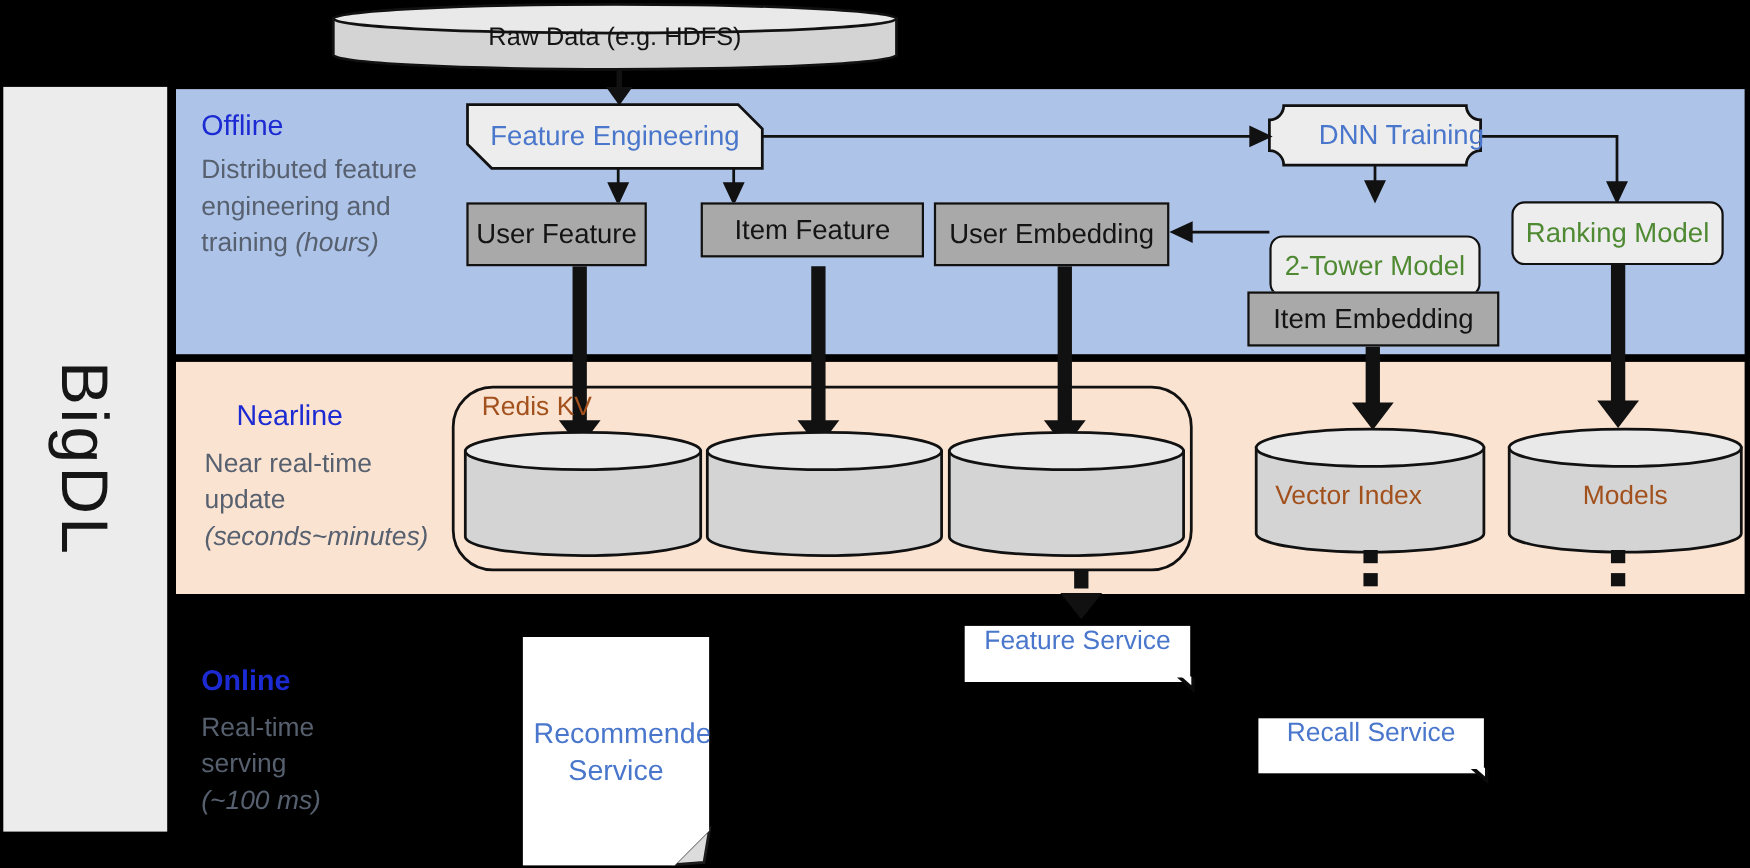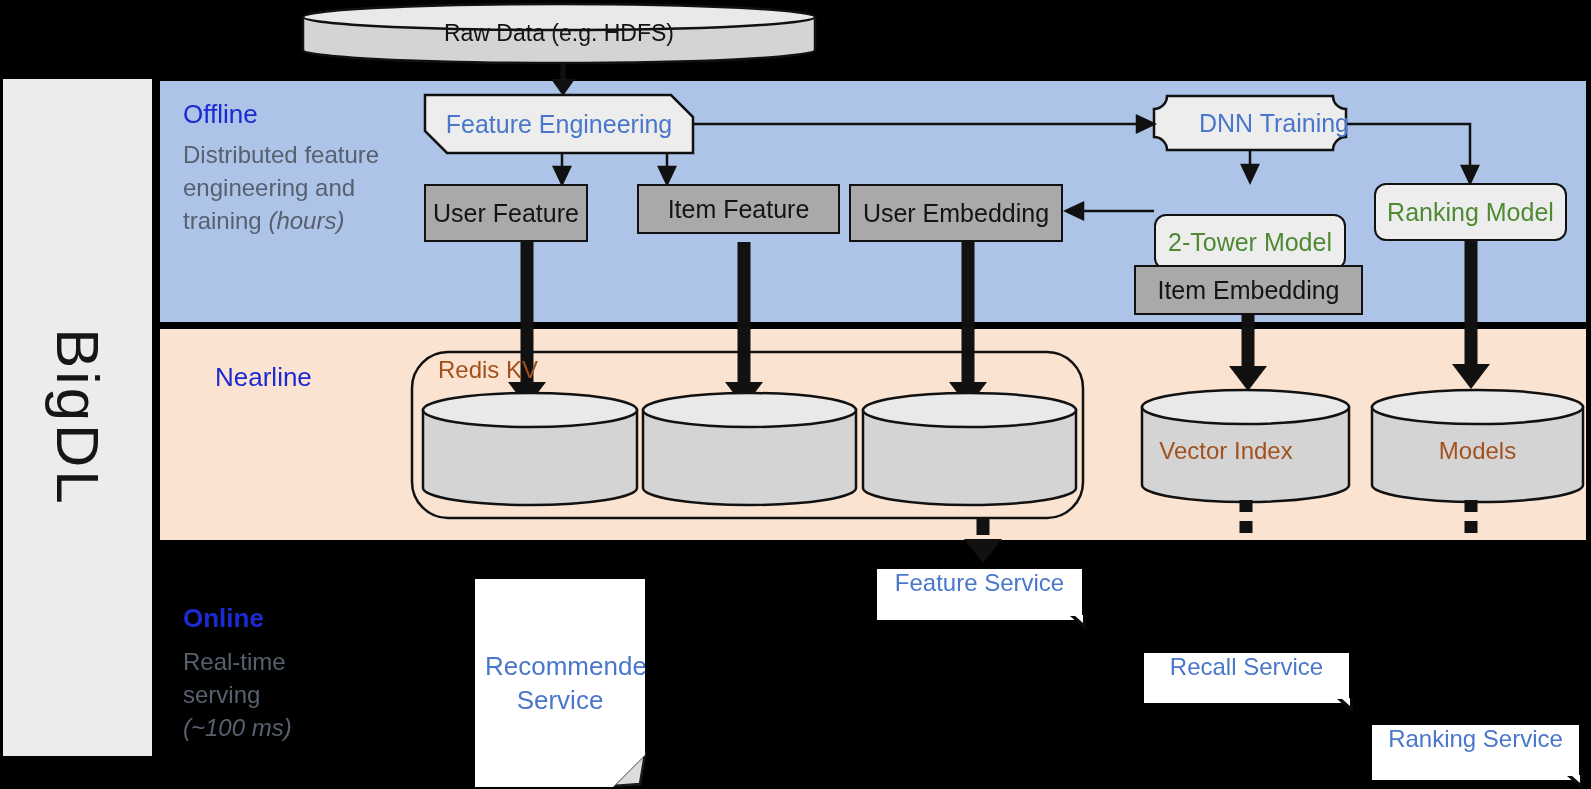--- a/index.html
+++ b/index.html
@@ -152,20 +152,23 @@
   <div class="node-label blue-node" style="left:1154px;top:96px;width:192px;height:54px;padding-left:24px;">DNN Training</div>
 
   <div class="box gray" style="left:424px;top:184px;width:164px;height:58px;">User Feature</div>
   <div class="box gray" style="left:637px;top:184px;width:203px;height:50px;">Item Feature</div>
   <div class="box gray" style="left:849px;top:184px;width:214px;height:58px;">User Embedding</div>
   <div class="box round" style="left:1154px;top:182px;width:192px;height:56px;margin-top:32px;">2-Tower Model</div>
   <div class="box round" style="left:1374px;top:183px;width:193px;height:58px;">Ranking Model</div>
   <div class="box gray" style="left:1134px;top:265px;width:229px;height:50px;">Item Embedding</div>
 
   <div class="sec-title" style="left:187px;top:362px;margin-left:28px;">Nearline</div>
+  <div class="sec-desc" style="left:186px;top:405px;width:215px;">
+    <span>Near real-time update </span><em>(seconds~minutes)</em>
+  </div>
   <div class="cyl-label" style="left:438px;top:356px;">Redis KV</div>
   <div class="cyl-label" style="left:1142px;top:436px;width:168px;height:30px;">Vector Index</div>
   <div class="cyl-label" style="left:1372px;top:436px;width:211px;height:30px;">Models</div>
 
   <div class="sec-title" style="left:183px;top:603px;font-weight:bold;">Online</div>
   <div class="sec-desc" style="left:183px;top:645px;width:140px;">
     <span>Real-time serving </span><em>(~100 ms)</em>
   </div>
 
   <div class="doc">
@@ -174,19 +177,14 @@
   <div class="svc" style="left:877px;top:569px;width:205px;height:51px;">
     <span>Feature Service</span>
     <i class="curl"></i>
     <i class="curl2"></i>
   </div>
   <div class="svc" style="left:1144px;top:653px;width:205px;height:50px;">
     <span>Recall Service</span>
     <i class="curl"></i>
     <i class="curl2"></i>
   </div>
-  <div class="svc" style="left:1372px;top:725px;width:207px;height:55px;">
-    <span>Ranking Service</span>
-    <i class="curl"></i>
-    <i class="curl2"></i>
-  </div>
 
 </div>
 
 </body></html>

